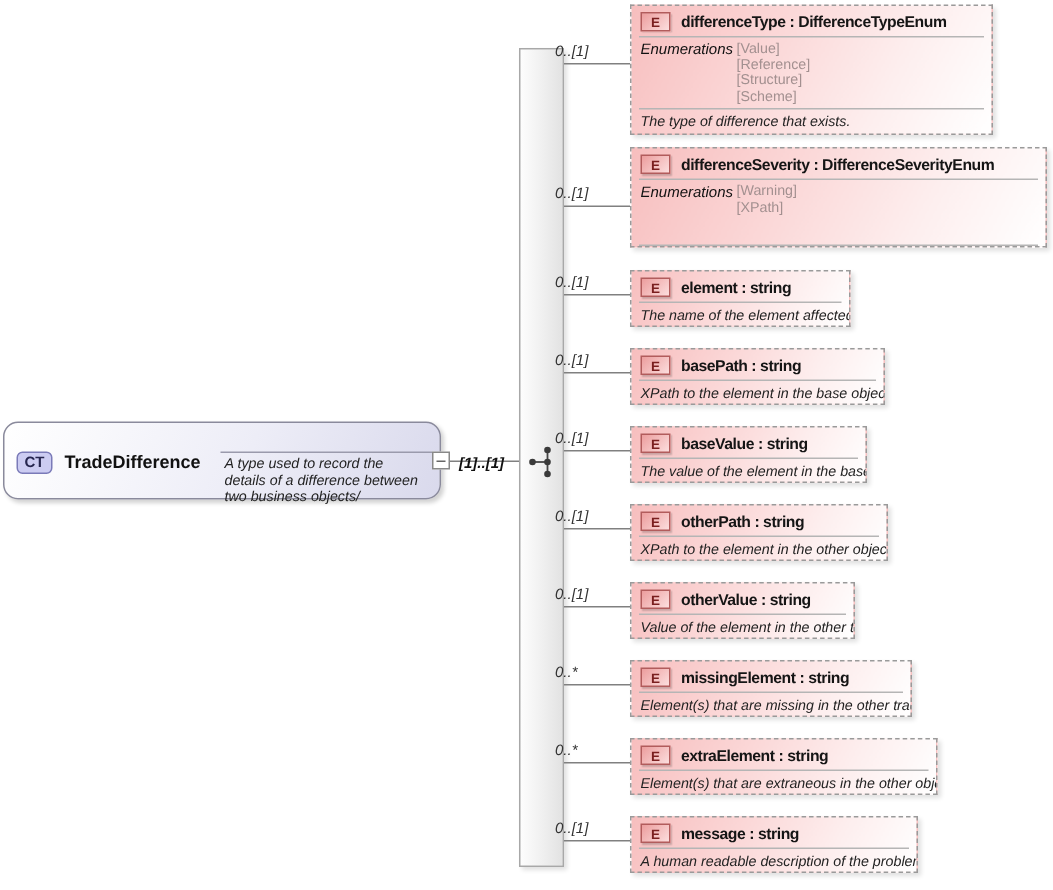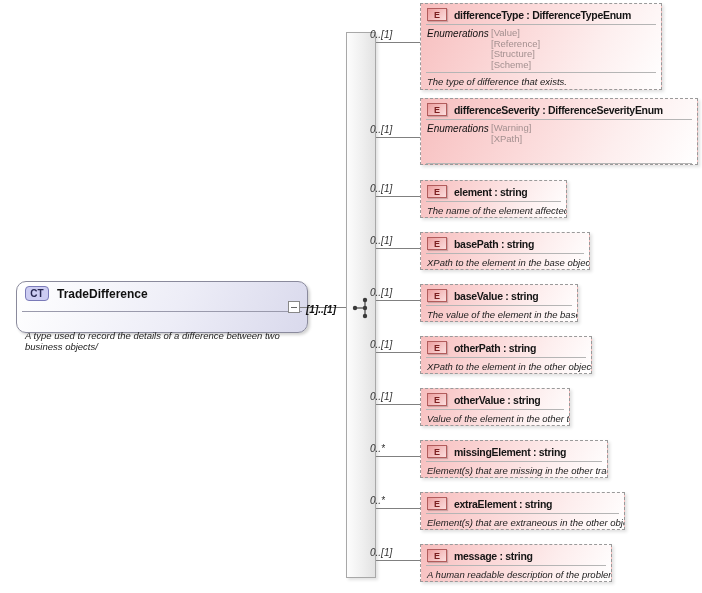--- a/index.html
+++ b/index.html
@@ -1,28 +1,28 @@
 <!DOCTYPE html>
 <html><head>
 <meta charset="utf-8">
 <style>
   * { margin:0; padding:0; box-sizing:border-box; }
   body { background:#fff; font-family:"Liberation Sans", sans-serif; }
   .canvas { position:relative; width:702px; height:593px; background:#ffffff; overflow:hidden; }
 
   
-  .ct-box { position:absolute; left:16px; top:281px; width:292px; height:52px;
+  .ct-box { position:absolute; left:2px; top:281px; width:292px; height:52px;
             border:1px solid #8a8a9c; border-radius:10px;
             background:linear-gradient(115deg,#ffffff 0%,#ededf7 55%,#d9d9ec 100%);
-            box-shadow:2px 2px 3px rgba(0,0,0,.18); display:flex; flex-direction:column; }
+            box-shadow:2px 2px 3px rgba(0,0,0,.18); display:flex; flex-direction:row; }
   .ct-header { display:flex; align-items:center; padding:4px 8px 2px; }
   .ct-badge { width:24px; height:15px; line-height:13px; text-align:center; font-size:10px; font-weight:bold;
               color:#26264f; border:1.5px solid #7a7ab8; border-radius:4px; background:#ccccf2; margin-right:8px; }
   .ct-title { font-weight:bold; font-size:12px; color:#111; }
-  .ct-annot { border-top:1px solid #9a9aac; margin:8px 5px 0; padding:18px 3px;
+  .ct-annot { border-top:1px solid #9a9aac; margin:19px 5px 0; padding:2px 3px;
               font-style:italic; font-size:9.5px; line-height:11px; color:#222; }
 
   
   .expand-btn { position:absolute; left:288px; top:301px; width:12px; height:12px;
                 background:#fff; border:1px solid #888; z-index:3; }
   .expand-btn::after { content:""; position:absolute; left:2px; right:2px; top:5px; border-top:1px solid #666; }
 
   
   .seq-bar { position:absolute; left:346px; top:32px; width:30px; height:546px;
              border:1px solid #a8a8a8; background:linear-gradient(to right,#fdfdfd 0%,#efefef 55%,#e2e2e2 100%);

